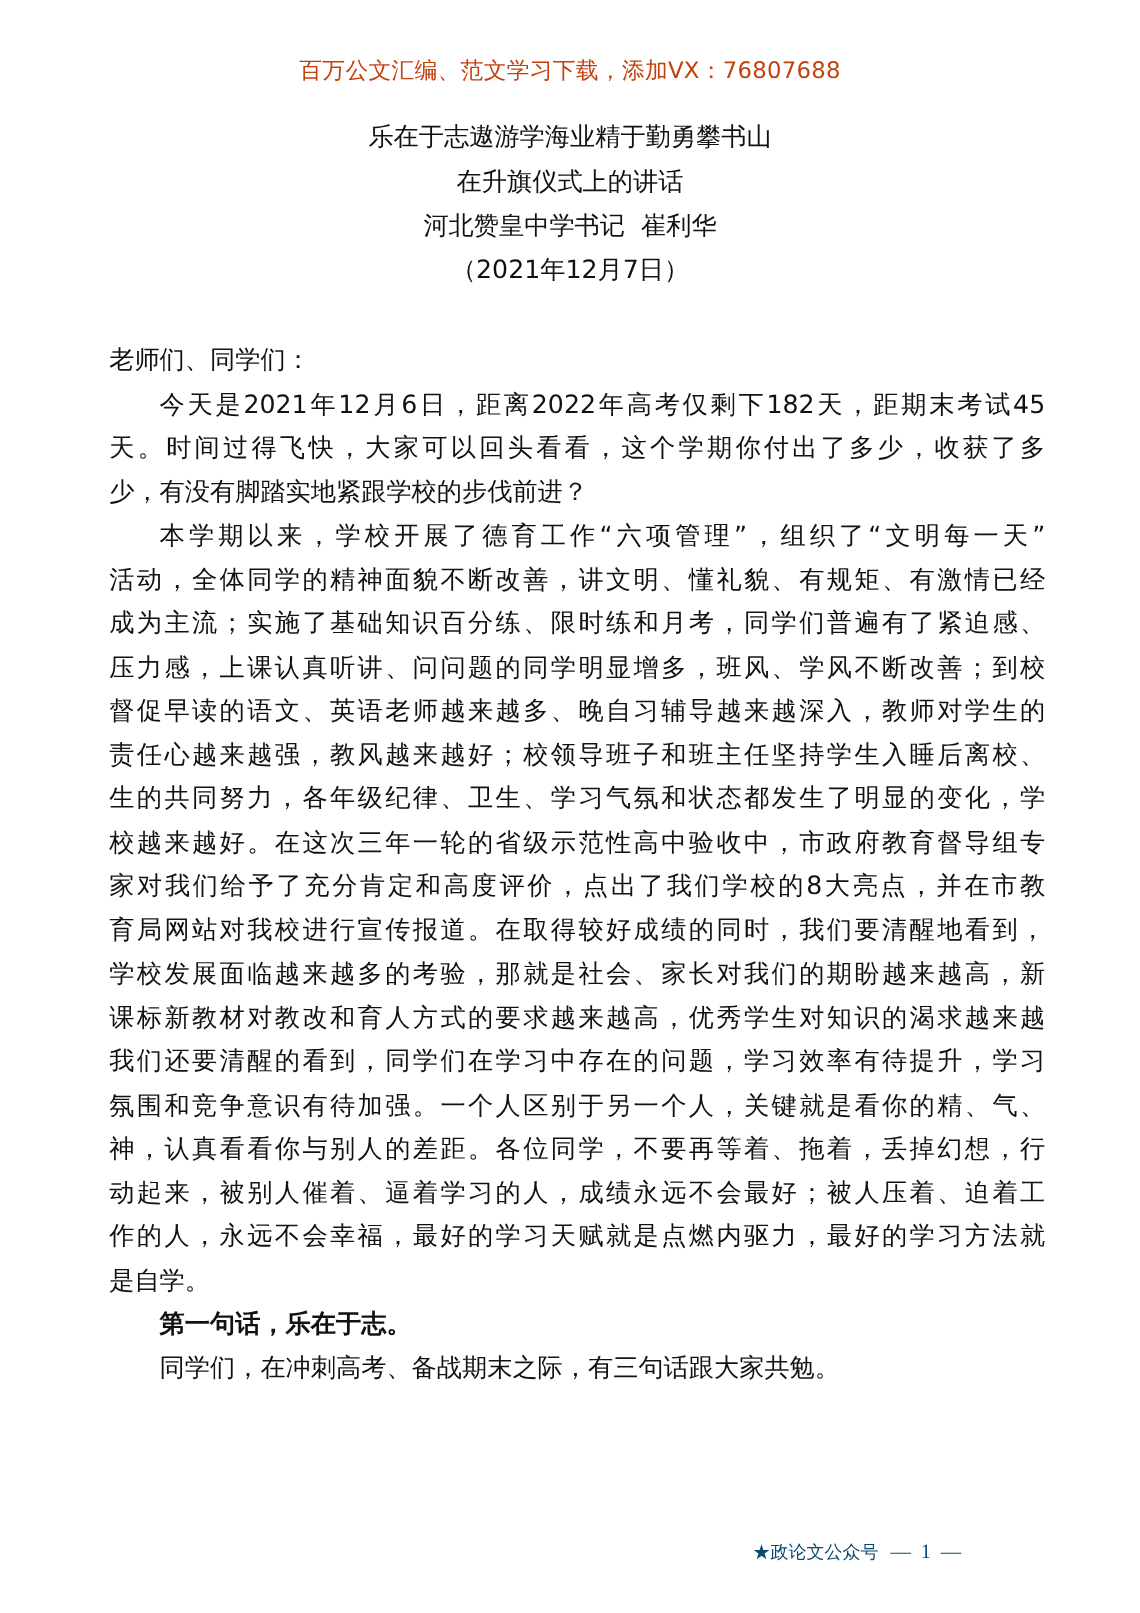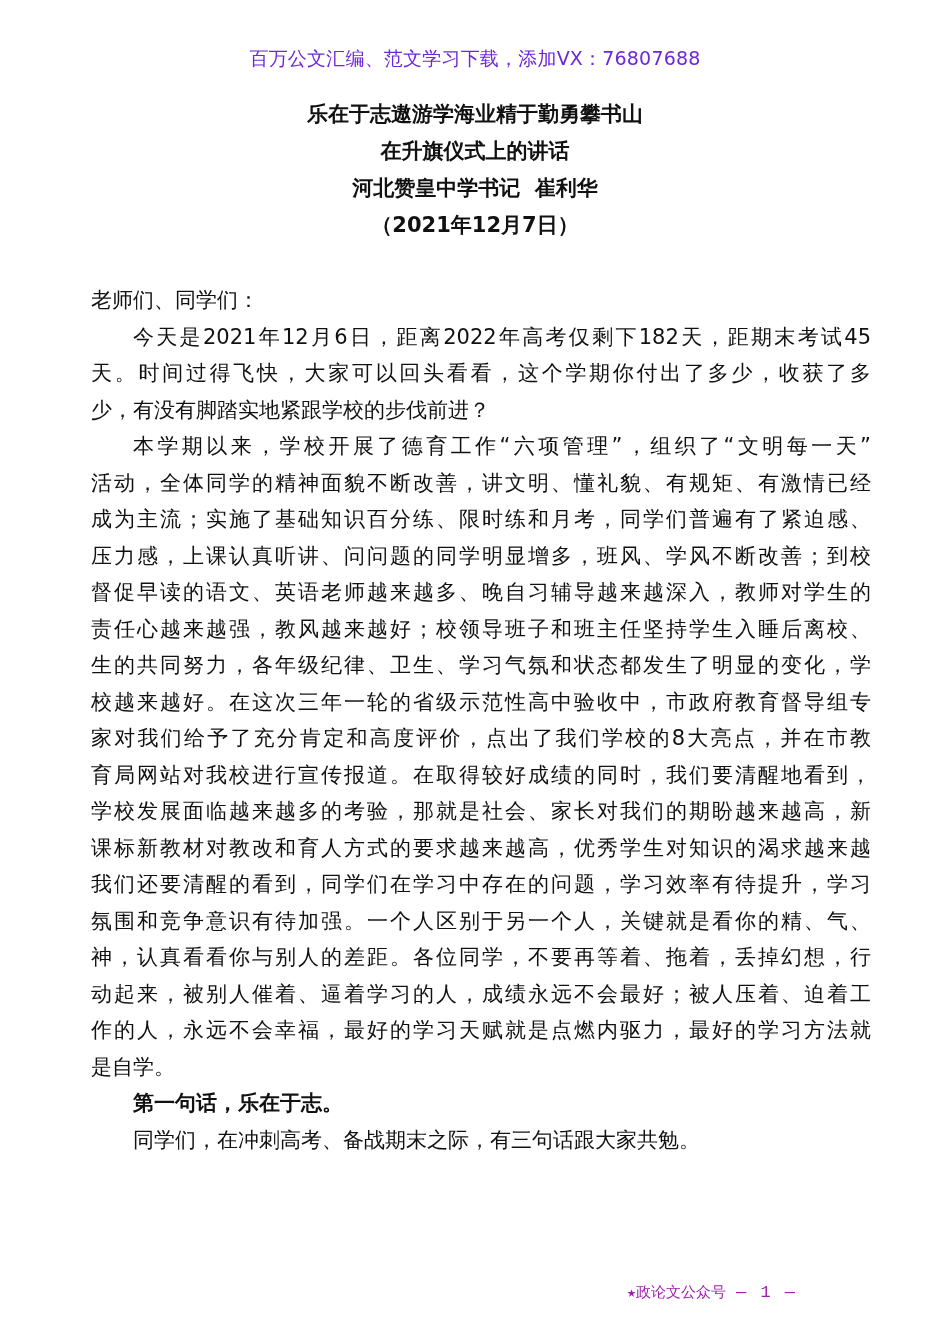--- a/index.html
+++ b/index.html
@@ -15,32 +15,31 @@
       font-family: "DejaVu Sans", sans-serif;
       color: #111111;
     }
     .watermark {
       position: absolute;
       top: 46px;
       left: 0;
       width: 950px;
       text-align: center;
       font-size: 19px;
-      color: #6d28d9;
+      color: #c2410c;
       letter-spacing: 0.2px;
     }
     .titles {
       position: absolute;
       top: 96px;
       left: 0;
       width: 950px;
       text-align: center;
       font-size: 21px;
       line-height: 37px;
-      font-weight: bold;
     }
     .titles div { white-space: pre; }
     .body {
       position: absolute;
       top: 282px;
       left: 91px;
       width: 780px;
       font-size: 21px;
       line-height: 36.5px;
     }
@@ -53,22 +52,22 @@
       text-align: justify;
       text-align-last: justify;
     }
     .indent { padding-left: 42px; }
     .bold { font-weight: bold; }
     .footer {
       position: absolute;
       top: 1283px;
       left: 627px;
       font-size: 15px;
-      font-family: Liberation Mono, monospace;
-      color: #a21caf;
+      font-family: Liberation Serif, serif;
+      color: #0c4a6e;
       white-space: nowrap;
     }
     .footer .pg {
       margin-left: 10px;
       font-size: 17px;
       letter-spacing: 2px;
     }
   </style>
 </head>
 <body>

